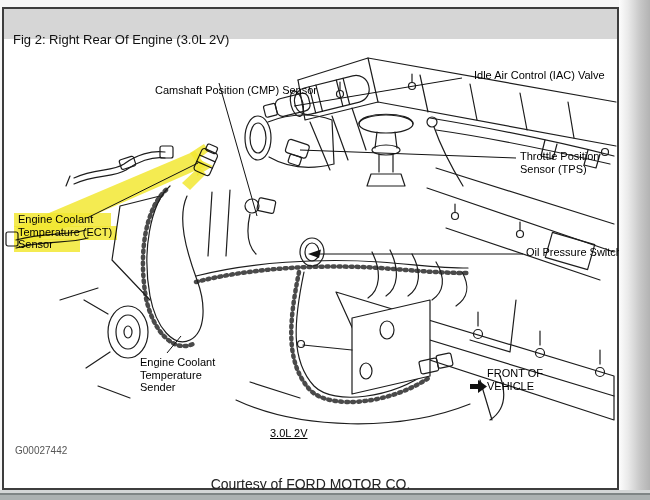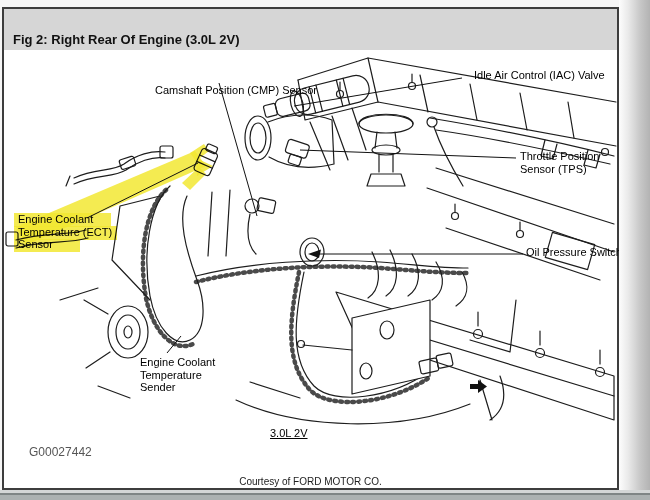--- a/index.html
+++ b/index.html
@@ -2,38 +2,38 @@
 <html><head>
 <meta charset="utf-8">
 <style>
   html,body{margin:0;padding:0;width:650px;height:500px;overflow:hidden;
     background:#f6f6f6;font-family:"Liberation Sans",sans-serif;}
   .stage{position:relative;width:650px;height:500px;}
 
   
   .panel{position:absolute;left:2px;top:7px;width:613px;height:479px;
     border:2px solid #3d3d3d;background:#ffffff;z-index:1;}
-  .titlebar{position:absolute;left:0;top:0;width:100%;height:41px;background:#d6d6d6;
-    box-sizing:border-box;padding:21px 14px 0 9px;font-weight:bold;}
+  .titlebar{position:absolute;left:0;top:0;width:100%;height:30px;background:#d6d6d6;
+    box-sizing:border-box;padding:21px 14px 0 9px;}
   .titlebar span{font-size:13px;color:#111;}
 
   
   .shadow-right{position:absolute;left:619px;top:0;width:31px;height:490px;z-index:8;
     background:linear-gradient(to right,#fdfdfd 0%,#e9e9e9 30%,#c6c6c6 70%,#b3b3b3 100%);}
   .bottom-bar{position:absolute;left:0;top:490px;width:650px;height:10px;z-index:9;
     background:linear-gradient(180deg,#d3d7d7 0px,#d3d7d7 3px,#7e8686 3px,#7e8686 5px,#abb2b2 5px,#abb2b2 10px);}
 
   
   svg.art{position:absolute;left:0;top:0;z-index:5;pointer-events:none;}
   .lbl{position:absolute;z-index:6;font-size:11px;line-height:12.5px;color:#000;
     white-space:pre-line;}
   .caption{position:absolute;z-index:6;font-size:11px;color:#000;text-decoration:underline;}
-  .refcode{position:absolute;left:29px;top:445px;z-index:6;font-size:12px;color:#555;}
+  .refcode{position:absolute;left:15px;top:445px;z-index:6;font-size:10px;color:#555;}
   .credit{position:absolute;left:2px;top:476px;width:617px;text-align:center;z-index:6;
-    font-size:10px;color:#222;}
+    font-size:14px;color:#222;}
   .art *{vector-effect:non-scaling-stroke;}
   .sketch{stroke:#1d1d1d;stroke-width:1.2;fill:none;stroke-linecap:round;stroke-linejoin:round;}
   .bead{stroke:#1d1d1d;stroke-width:4.5;stroke-dasharray:1.8 4.2;fill:none;opacity:.8;}
   .leader{stroke:#111;stroke-width:1;fill:none;}
 </style>
 </head>
 <body>
 
 <div class="stage">
 
@@ -221,20 +221,22 @@
   <div class="lbl" style="left:474px;top:69px">Idle Air Control (IAC) Valve</div>
   <div class="lbl" style="left:520px;top:150px">Throttle Position
 Sensor (TPS)</div>
   <div class="lbl" style="left:526px;top:246px">Oil Pressure Switch</div>
   <div class="lbl" style="left:18px;top:213px">Engine Coolant
 Temperature (ECT)
 Sensor</div>
   <div class="lbl" style="left:140px;top:356px">Engine Coolant
 Temperature
 Sender</div>
+  <div class="lbl" style="left:487px;top:367px">FRONT OF
+VEHICLE</div>
 
   <div class="caption" style="left:270px;top:427px">3.0L 2V</div>
   <div class="refcode">G00027442</div>
   <div class="credit">Courtesy of FORD MOTOR CO.</div>
 
   <div class="shadow-right"></div>
   <div class="bottom-bar"></div>
 </div>
 
 </body></html>

